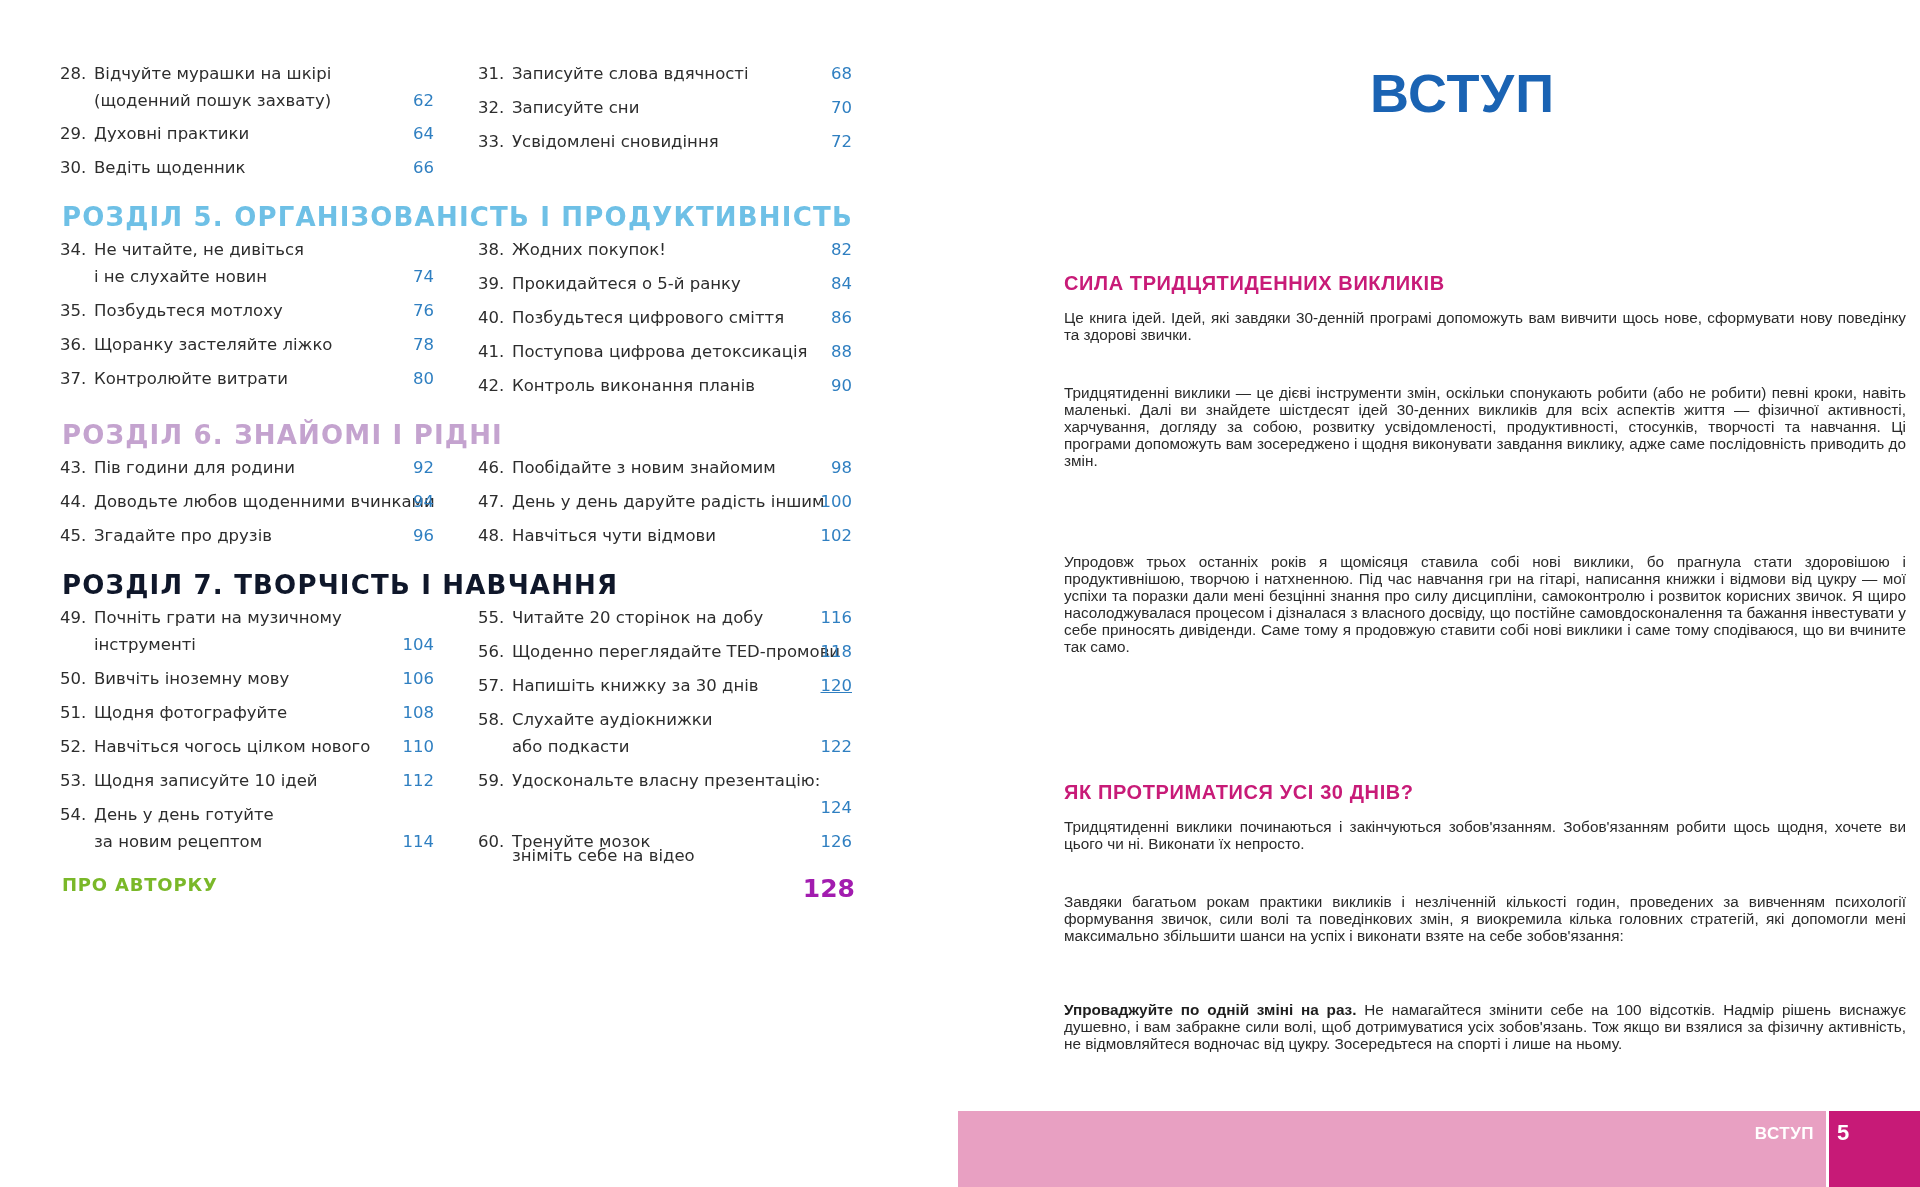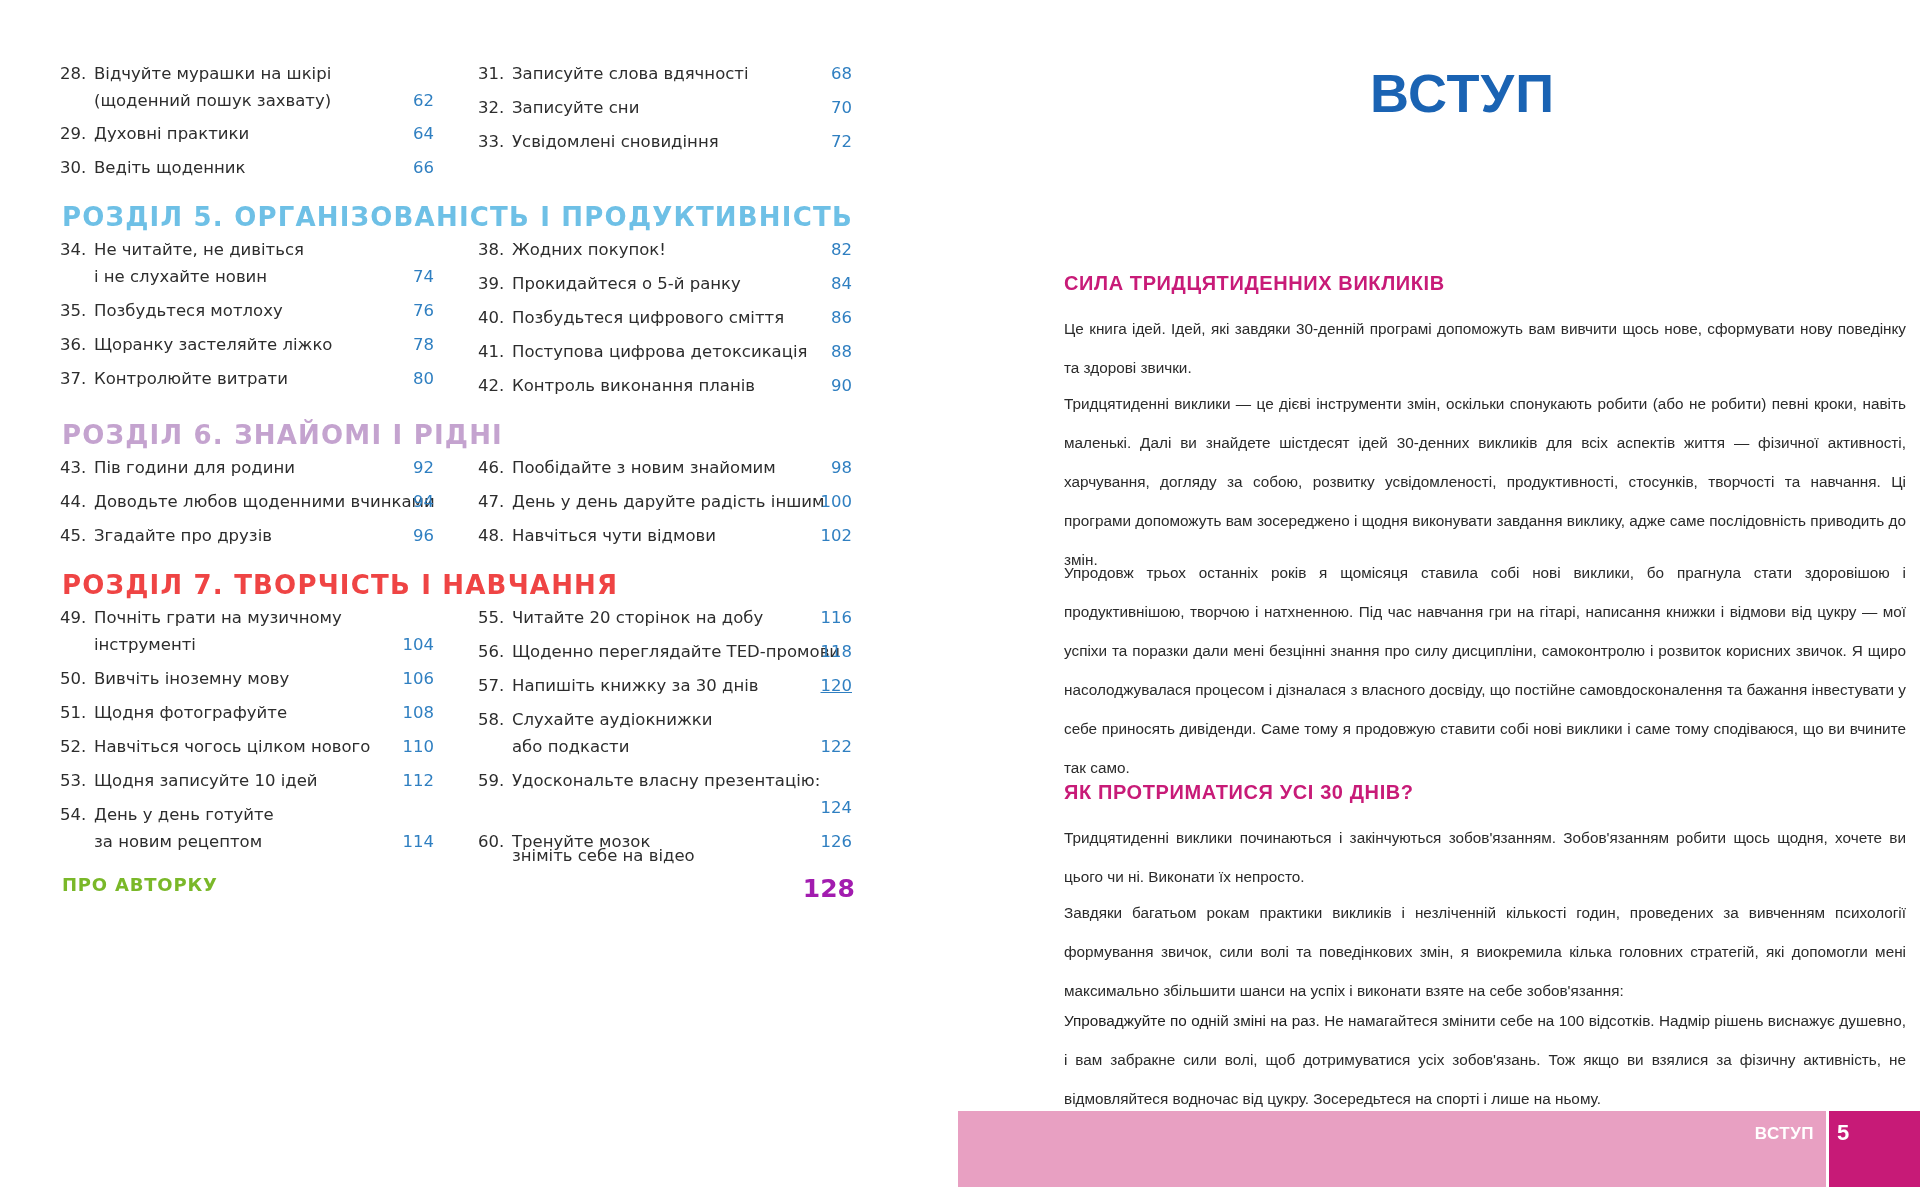--- a/index.html
+++ b/index.html
@@ -30,24 +30,24 @@
   
   .title-main {
     position: absolute; left: 1370px; top: 62px; font-weight: bold; font-size: 54px;
     color: #1a63b3; letter-spacing: 1px; font-family: "Liberation Sans", sans-serif;
   }
   .h2 {
     position: absolute; left: 1064px; font-weight: bold; font-size: 20px; color: #c81b78;
     letter-spacing: 0.6px; white-space: nowrap; font-family: "Liberation Sans", sans-serif;
   }
   .para {
-    position: absolute; left: 1064px; width: 842px; font-size: 15.3px; line-height: 39px;
+    position: absolute; left: 1064px; width: 842px; font-size: 15.3px; line-height: 17px;
     color: #2a2a2a; text-align: justify; font-family: "Liberation Sans", sans-serif;
   }
-  .para b { font-weight: normal; color: #1e1e1e; }
+  .para b { font-weight: bold; color: #1e1e1e; }
 
   
   .footer-bar { position: absolute; left: 958px; top: 1111px; width: 868px; height: 76px; background: #e8a0c2; }
   .footer-label {
     position: absolute; right: 12px; top: 13px; color: #ffffff; font-weight: bold; font-size: 17px;
     letter-spacing: 0.5px; font-family: "Liberation Sans", sans-serif;
   }
   .footer-page-block { position: absolute; left: 1829px; top: 1111px; width: 91px; height: 76px; background: #c71a77; }
   .footer-page-num {
     position: absolute; left: 8px; top: 9px; color: #ffffff; font-weight: bold; font-size: 22px;
@@ -181,21 +181,21 @@
       <span class="toc-text" style="left:34px;">День у день даруйте радість іншим</span>
       <span class="toc-page" style="left:334px;">100</span>
     </div>
     <div class="toc-item" style="left:0;top:68px;width:380px;height:27px;">
       <span class="toc-num">48.</span>
       <span class="toc-text" style="left:34px;">Навчіться чути відмови</span>
       <span class="toc-page" style="left:334px;">102</span>
     </div>
   </div>
 
-  <div class="sec-heading" style="left:62px;top:570px;color:#ef4444;">РОЗДІЛ 7. ТВОРЧІСТЬ І НАВЧАННЯ</div>
+  <div class="sec-heading" style="left:62px;top:570px;color:#0f172a;">РОЗДІЛ 7. ТВОРЧІСТЬ І НАВЧАННЯ</div>
 
   <div class="toc-col" style="left:60px;top:604px;width:380px;">
     <div class="toc-item" style="left:0;top:0;width:380px;height:54px;">
       <span class="toc-num">49.</span>
       <span class="toc-text" style="left:34px;">Почніть грати на музичному</span>
       <span class="toc-text" style="left:34px;top:27px;">інструменті</span>
       <span class="toc-page" style="left:334px;top:27px;">104</span>
     </div>
     <div class="toc-item" style="left:0;top:61px;width:380px;height:27px;">
       <span class="toc-num">50.</span>

